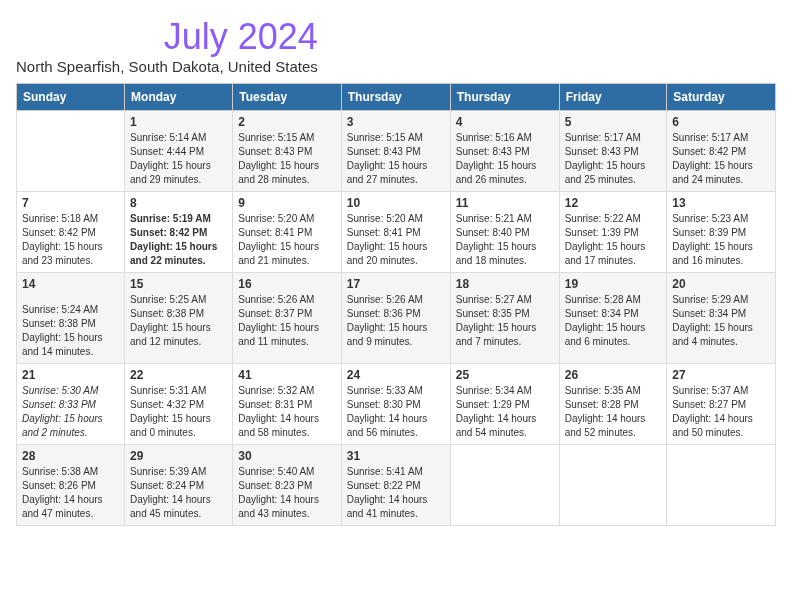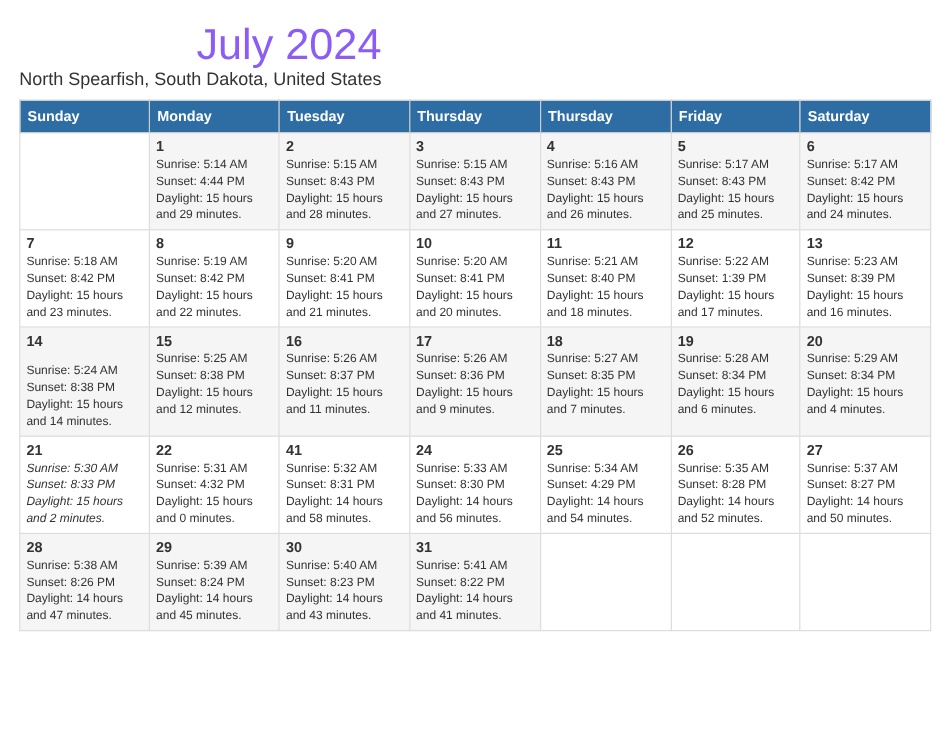--- a/index.html
+++ b/index.html
@@ -150,21 +150,21 @@
       <tr>
         <td>
           <span class="day-num">7</span>
           <div class="day-info" style="white-space: pre-line;">Sunrise: 5:18 AM
 Sunset: 8:42 PM
 Daylight: 15 hours
 and 23 minutes.</div>
         </td>
         <td>
           <span class="day-num">8</span>
-          <div class="day-info" style="white-space: pre-line;">Sunrise: 5:19 AM
+          <div class="day-info" style="white-space: pre-line; font-weight: bold;">Sunrise: 5:19 AM
 Sunset: 8:42 PM
 Daylight: 15 hours
 and 22 minutes.</div>
         </td>
         <td>
           <span class="day-num">9</span>
           <div class="day-info" style="white-space: pre-line;">Sunrise: 5:20 AM
 Sunset: 8:41 PM
 Daylight: 15 hours
 and 21 minutes.</div>
@@ -274,21 +274,21 @@
         <td>
           <span class="day-num">24</span>
           <div class="day-info" style="white-space: pre-line;">Sunrise: 5:33 AM
 Sunset: 8:30 PM
 Daylight: 14 hours
 and 56 minutes.</div>
         </td>
         <td>
           <span class="day-num">25</span>
           <div class="day-info" style="white-space: pre-line;">Sunrise: 5:34 AM
-Sunset: 4:29 PM
+Sunset: 1:29 PM
 Daylight: 14 hours
 and 54 minutes.</div>
         </td>
         <td>
           <span class="day-num">26</span>
           <div class="day-info" style="white-space: pre-line;">Sunrise: 5:35 AM
 Sunset: 8:28 PM
 Daylight: 14 hours
 and 52 minutes.</div>
         </td>

